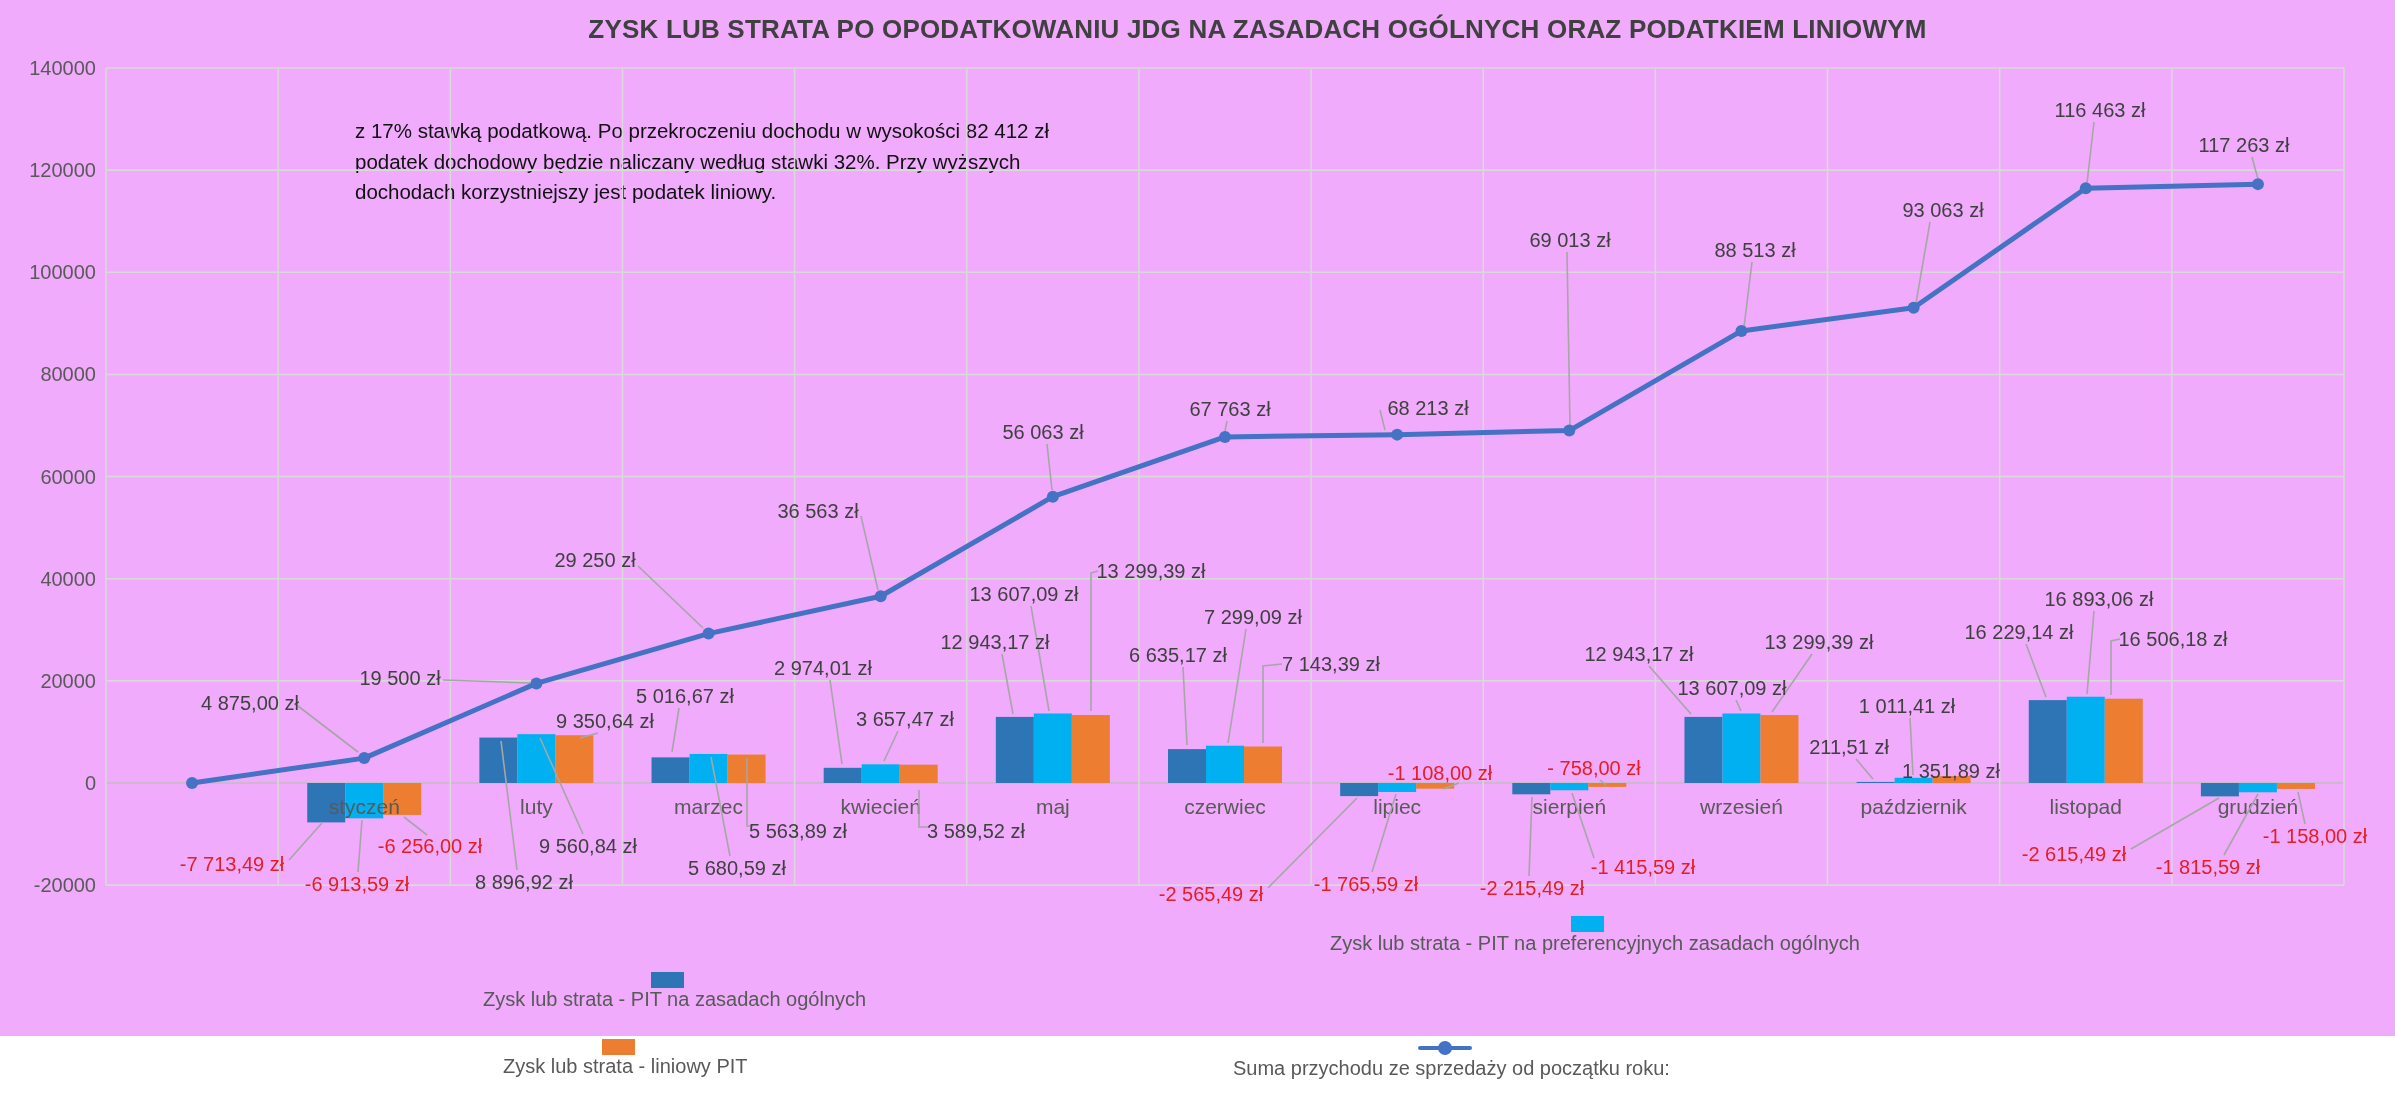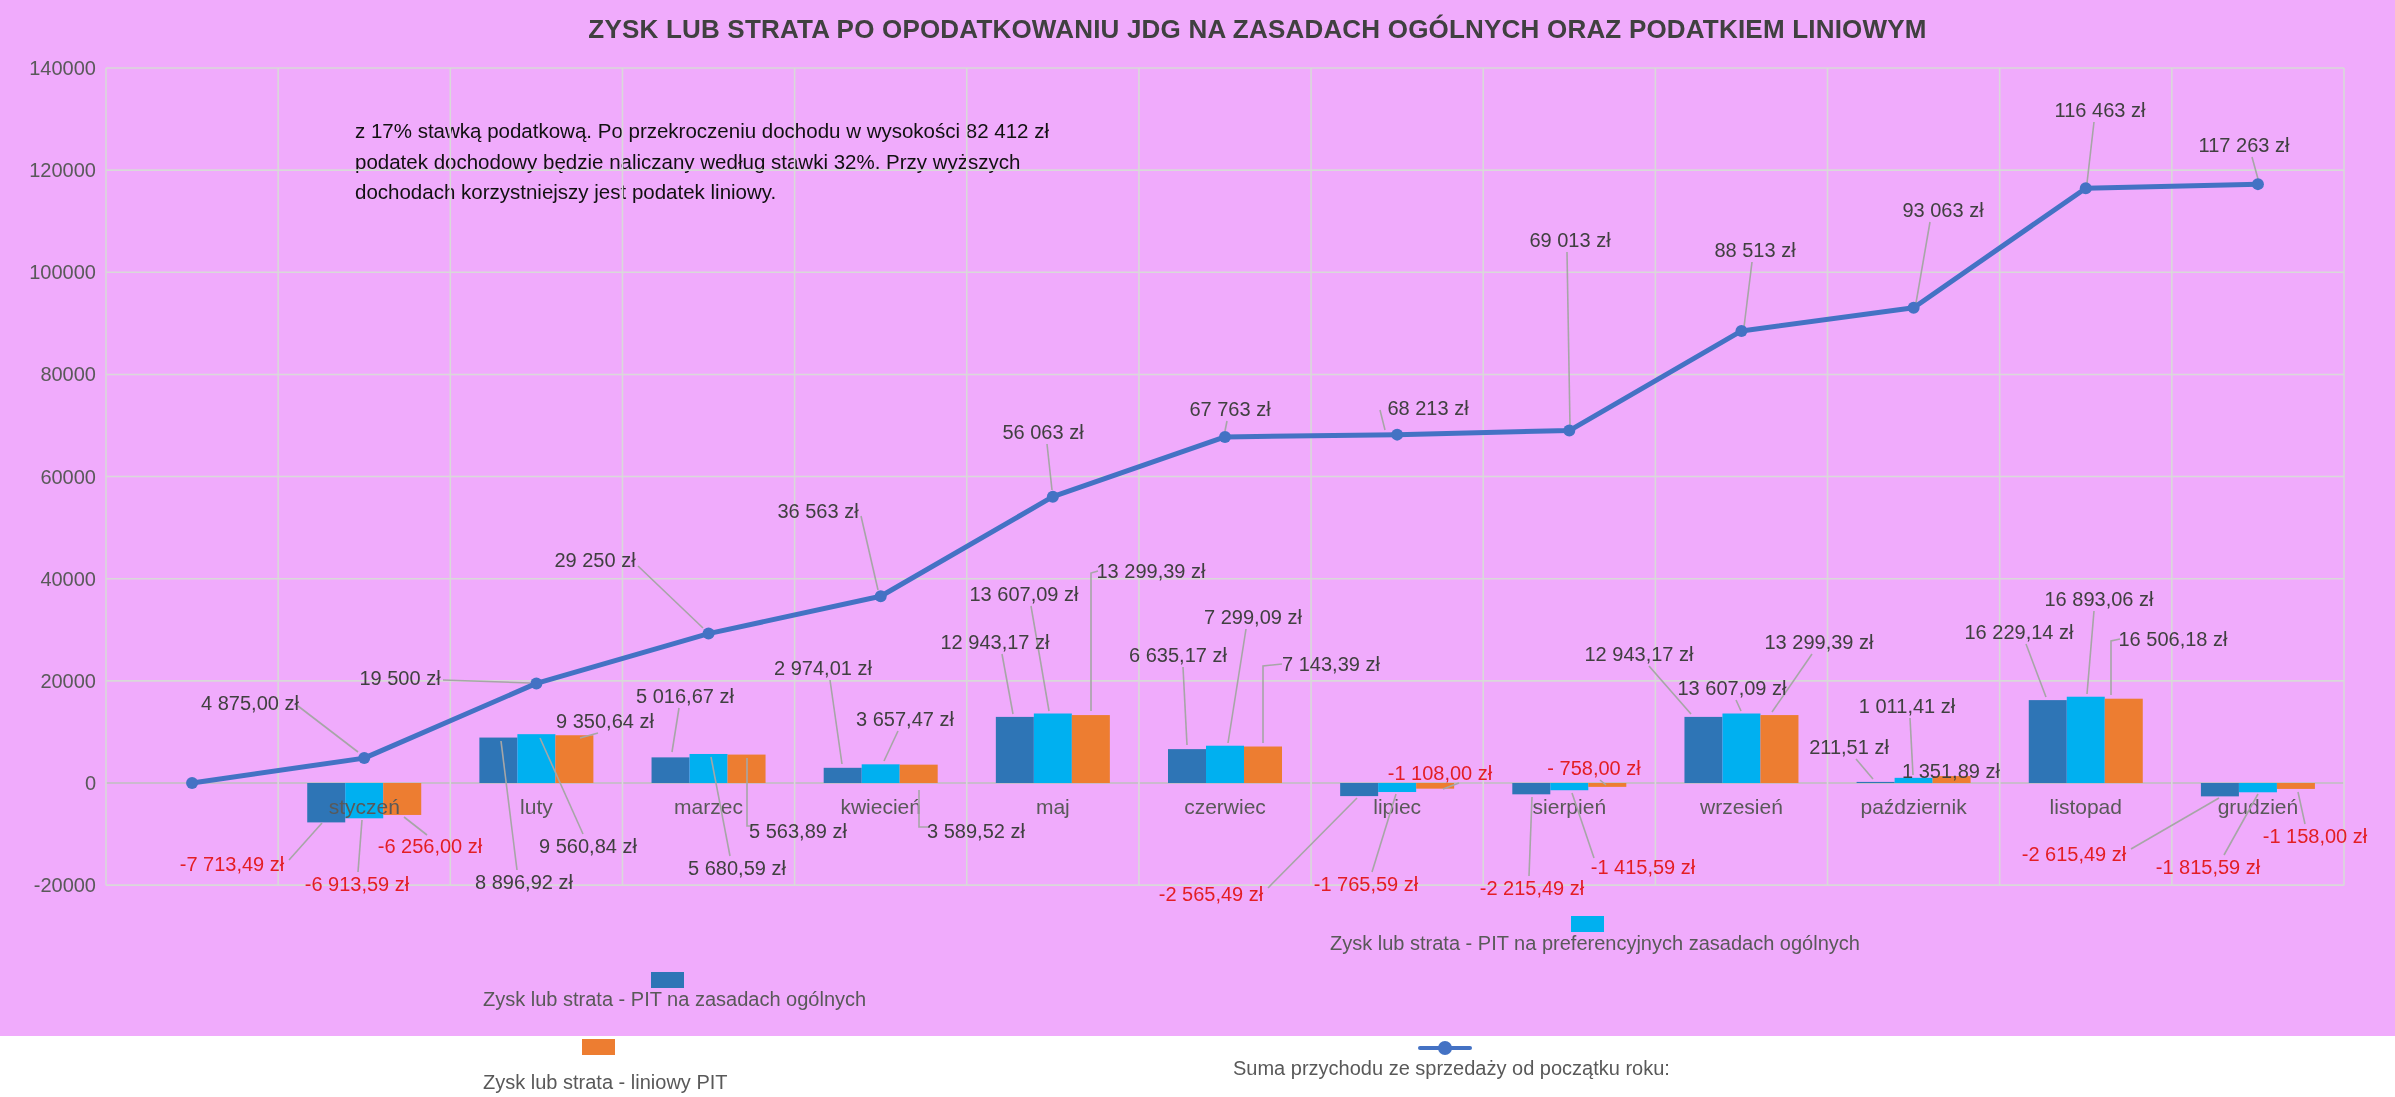--- a/index.html
+++ b/index.html
@@ -235,21 +235,21 @@
     </svg>
 
   <div class="legend-item" style="left:483px;top:972px;">
     <span class="legend-swatch" style="background: rgb(46, 117, 182);"></span>
     <span>Zysk lub strata - PIT na zasadach ogólnych</span>
   </div>
   <div class="legend-item" style="left:1330px;top:916px;">
     <span class="legend-swatch" style="background: rgb(0, 176, 240);"></span>
     <span>Zysk lub strata - PIT na preferencyjnych zasadach ogólnych</span>
   </div>
-  <div class="legend-item" style="left:483px;top:1039px;gap:16px;">
+  <div class="legend-item" style="left:503px;top:1039px;">
     <span class="legend-swatch" style="background: rgb(237, 125, 49);"></span>
     <span>Zysk lub strata - liniowy PIT</span>
   </div>
   <div class="legend-item" style="left:1233px;top:1039px;">
     <span class="legend-linemark">
         <span class="lline"></span>
         <span class="ldot"></span>
       </span>
     <span>Suma przychodu ze sprzedaży od początku roku:</span>
   </div>

